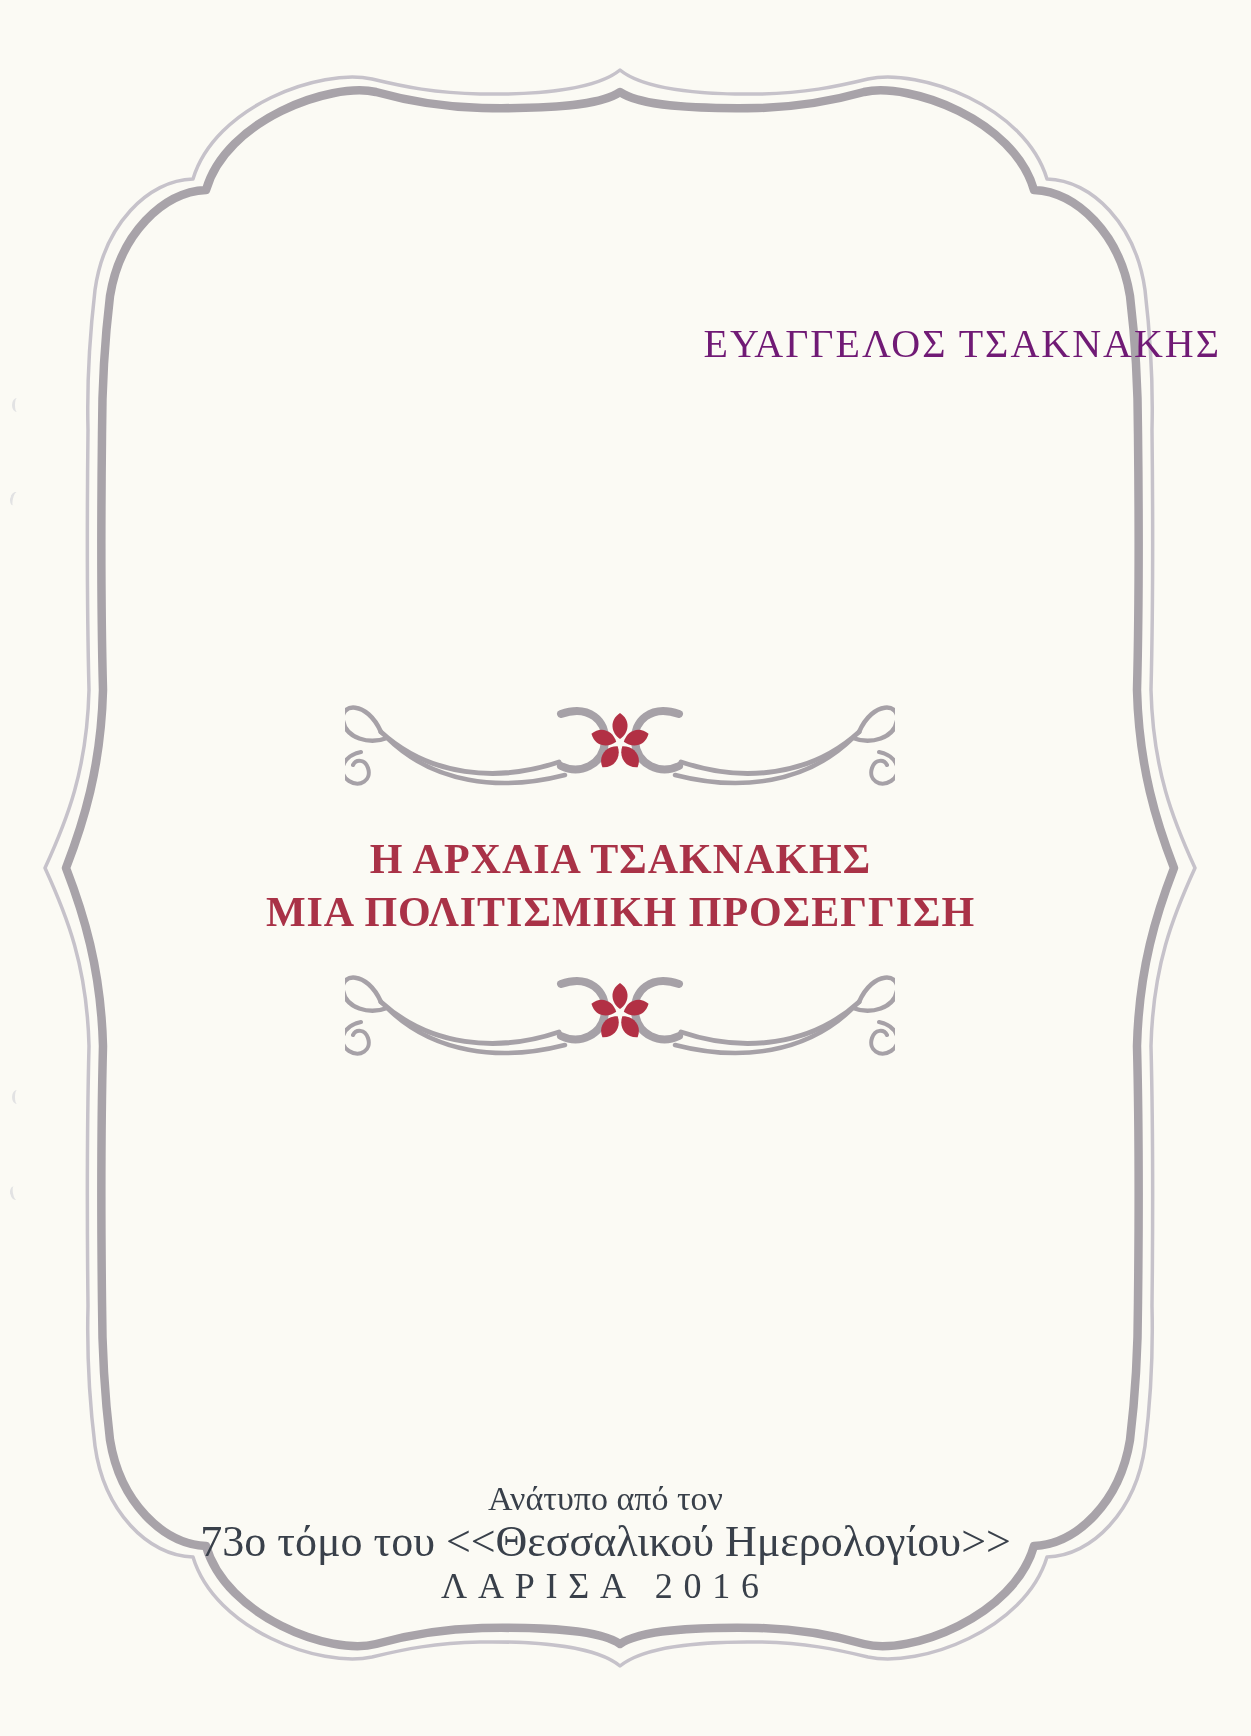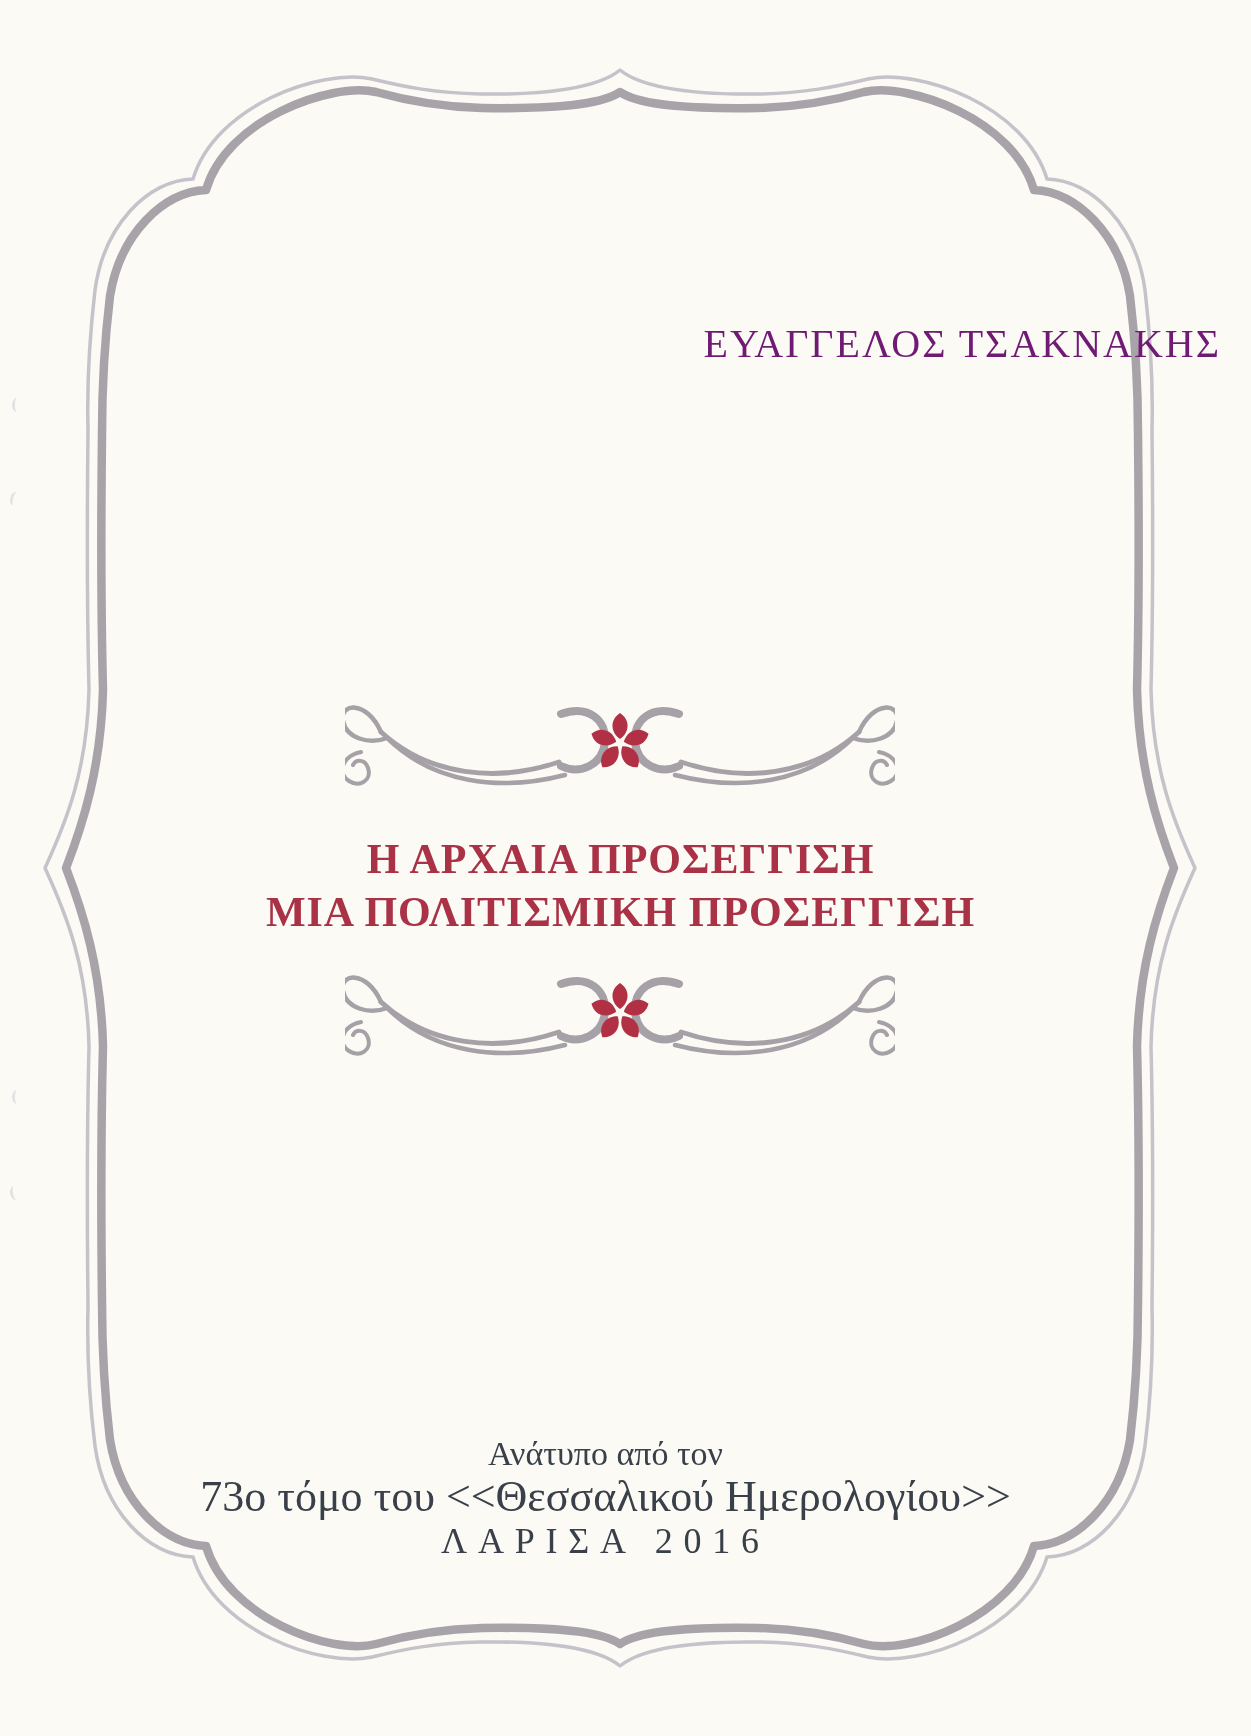--- a/index.html
+++ b/index.html
@@ -46,21 +46,21 @@
     font-weight: bold;
     letter-spacing: 1px;
   }
   .imprint-block {
     position: absolute;
     left: 0; right: 40px;
     top: 1432px;
     text-align: center;
     color: #39404a;
   }
-  .imprint-line-1 { font-size: 34px; line-height: 43px; }
+  .imprint-line-1 { font-size: 34px; line-height: 43px; margin-top: 45px; }
   .imprint-line-2 { font-size: 44px; line-height: 43px; }
   .imprint-line-3 { font-size: 36px; line-height: 46px; letter-spacing: 0.30em; }
 
   
   .scan-mark {
     position: absolute;
     width: 7px; height: 14px;
     border-left: 3px solid #ced0d6;
     border-radius: 50%;
     opacity: .55;
@@ -165,21 +165,21 @@
     </defs>
   </svg>
 
   <div class="author-line">ΕΥΑΓΓΕΛΟΣ ΤΣΑΚΝΑΚΗΣ</div>
 
   <svg class="orn-svg orn-top" viewBox="0 0 550 112" aria-hidden="true">
     <use href="#flourish"></use>
   </svg>
 
   <div class="title-block">
-    <div>Η ΑΡΧΑΙΑ ΠΡΟΣΕΓΓΙΣΗ</div>
+    <div>Η ΑΡΧΑΙΑ ΤΣΑΚΝΑΚΗΣ</div>
     <div>ΜΙΑ ΠΟΛΙΤΙΣΜΙΚΗ ΠΡΟΣΕΓΓΙΣΗ</div>
   </div>
 
   <svg class="orn-svg orn-bottom" viewBox="0 0 550 112" aria-hidden="true">
     <use href="#flourish"></use>
   </svg>
 
   <div class="imprint-block">
     <div class="imprint-line-1">Ανάτυπο από τον</div>
     <div class="imprint-line-2">73ο τόμο του &lt;&lt;Θεσσαλικού Ημερολογίου&gt;&gt;</div>

